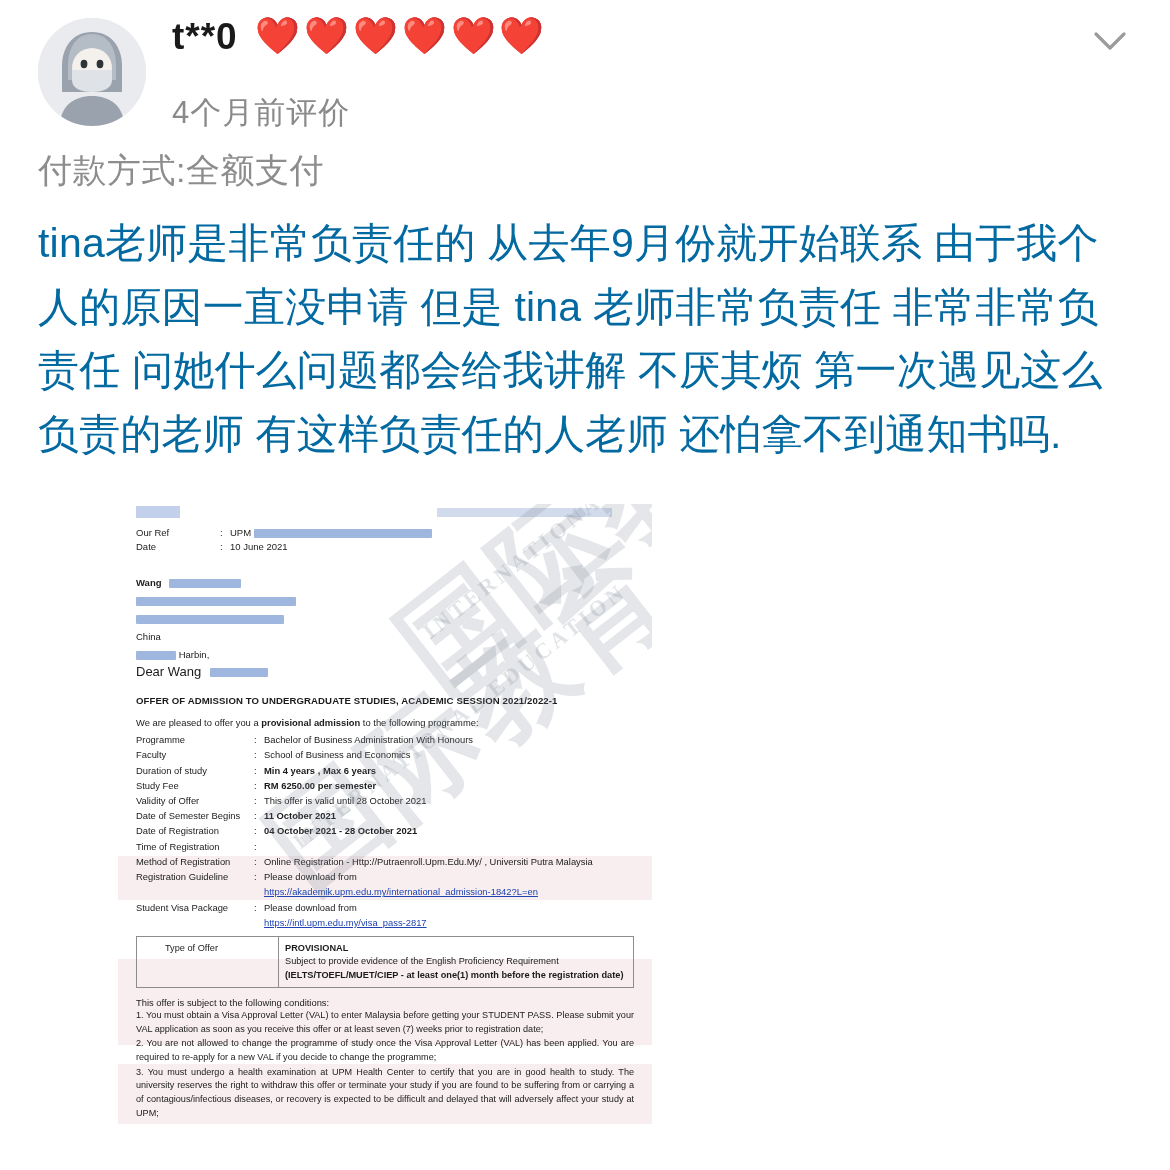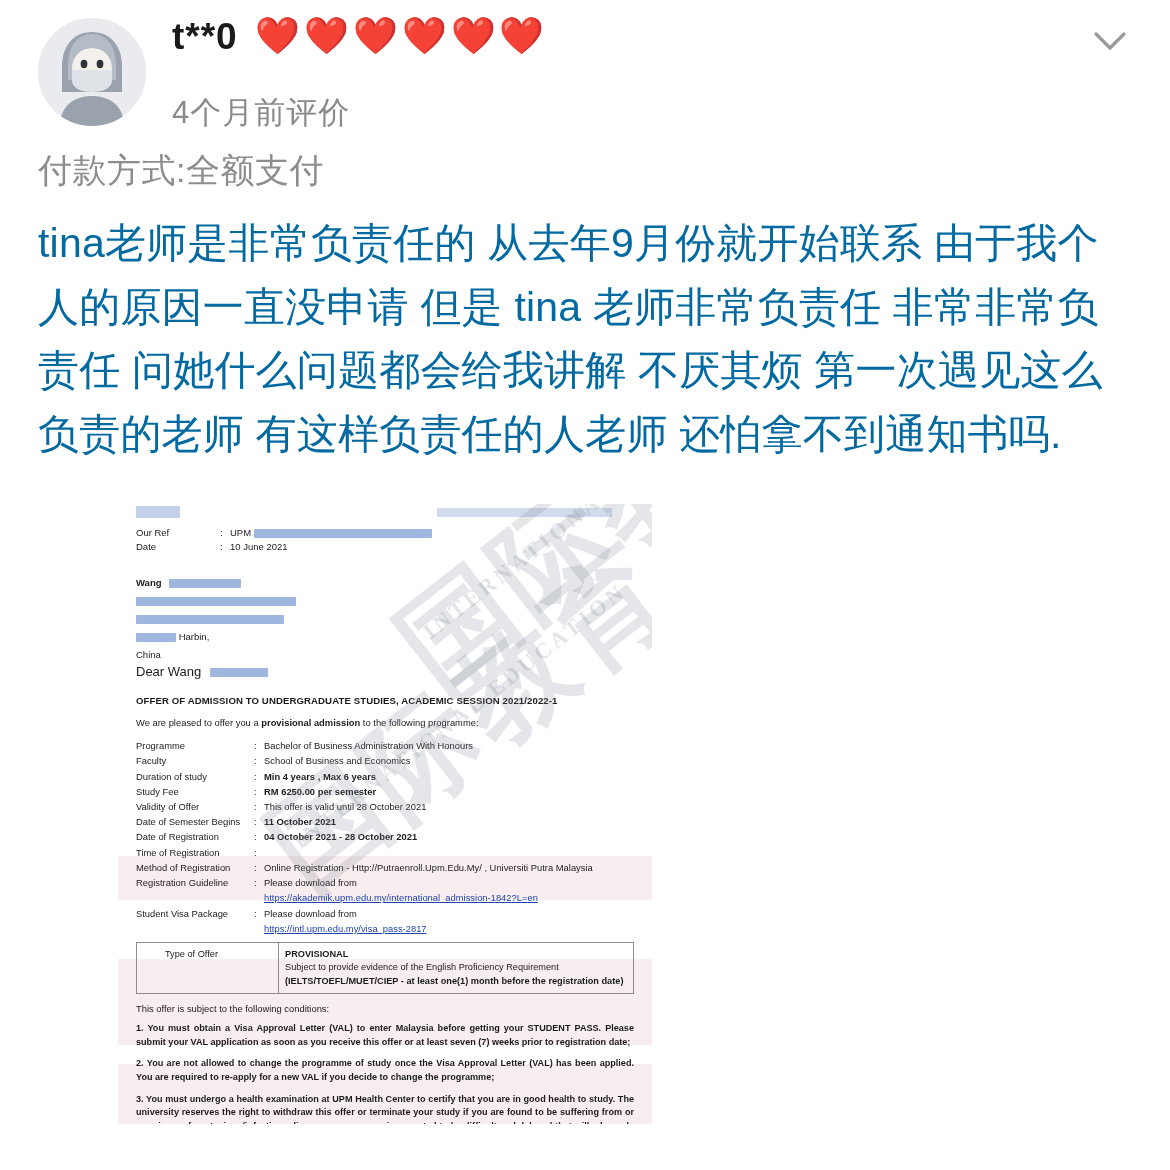--- a/index.html
+++ b/index.html
@@ -150,40 +150,40 @@
   }
   .b { font-weight: bold; }
   .addr-block { margin-top: 20px; font-size: 9.5px; line-height: 1.9; }
   .doc-title {
     margin-top: 16px;
     font-size: 9.6px;
     font-weight: bold;
     letter-spacing: .1px;
   }
   .doc-para { margin-top: 10px; font-size: 9.4px; line-height: 1.5; }
-  .table-block { margin-top: 8px; }
+  .table-block { margin-top: 2px; }
   .table-block .kv { font-size: 9.4px; line-height: 1.62; }
   .table-block .kv .k { width: 118px; flex: 0 0 118px; }
   .link { color: #1f43b0; text-decoration: underline; }
   .offer-box {
     margin-top: 6px;
     border: 1px solid #8d8d8d;
     display: flex;
     font-size: 9.2px;
     line-height: 1.45;
     padding-left: 24px;
   }
   .offer-box .ob-left {
     width: 118px; flex: 0 0 118px;
     border-right: 1px solid #8d8d8d;
     padding: 5px 4px;
   }
   .offer-box .ob-right { padding: 5px 6px; flex: 1 1 auto; }
   .cond-intro { margin-top: 9px; font-size: 9.4px; }
-  .cond { margin-top: 8px; font-size: 9.1px; line-height: 1.5; text-align: justify; font-weight: bold; }
+  .cond { margin-top: 1px; font-size: 9.1px; line-height: 1.5; text-align: justify; }
 
   
   .tint {
     position: absolute;
     left: 0; width: 100%;
     background: rgba(236, 205, 210, 0.35);
     pointer-events: none;
     z-index: 1;
   }
 
@@ -301,25 +301,25 @@
           <span class="v">10 June 2021</span>
         </div>
 
         <div class="addr-block">
           <div>
             <span class="b">Wang</span>
             <span class="redact" style="width:72px;margin-left:5px;"></span>
           </div>
           <div><span class="redact" style="width:160px;"></span></div>
           <div><span class="redact" style="width:148px;"></span></div>
+          <div>China</div>
           <div>
             <span class="redact" style="width:40px;"></span>
             <span>Harbin,</span>
           </div>
-          <div>China</div>
         </div>
 
         <div style="font-size:13px;">
           <span>Dear Wang</span>
           <span class="redact" style="width:58px;margin-left:5px;"></span>
         </div>
 
         <div class="doc-title">OFFER OF ADMISSION TO UNDERGRADUATE STUDIES, ACADEMIC SESSION 2021/2022-1</div>
 
         <div class="doc-para">

